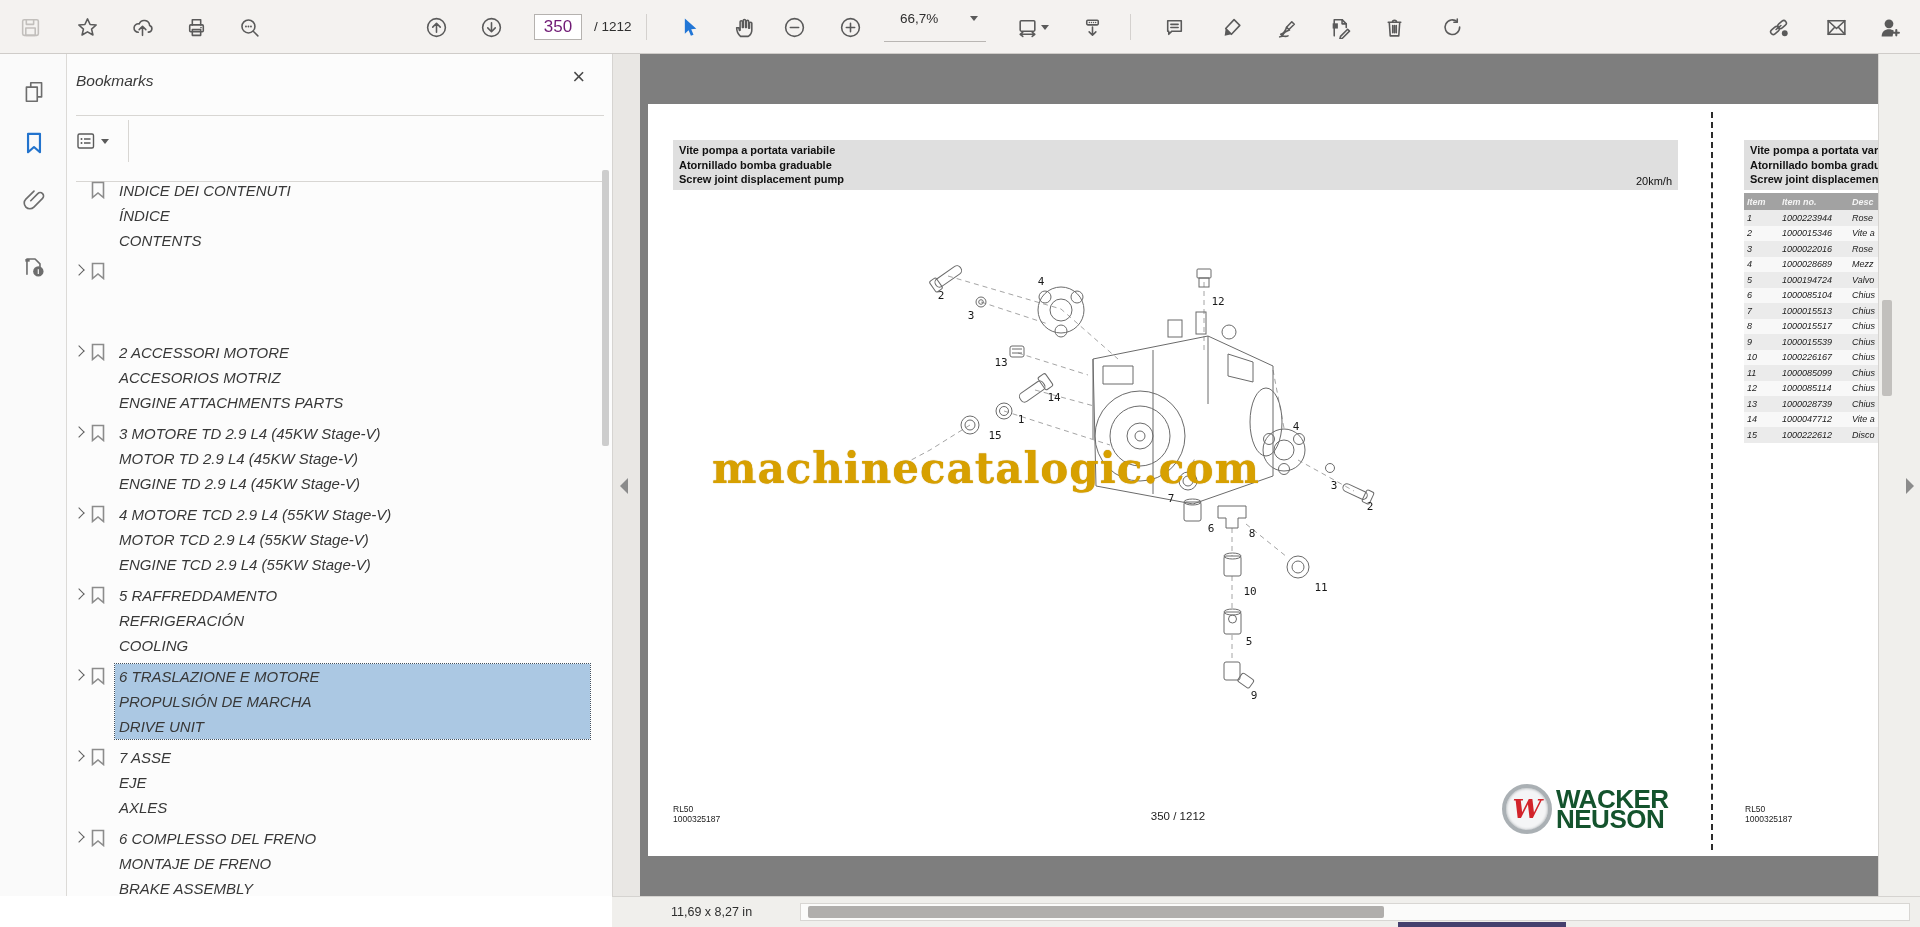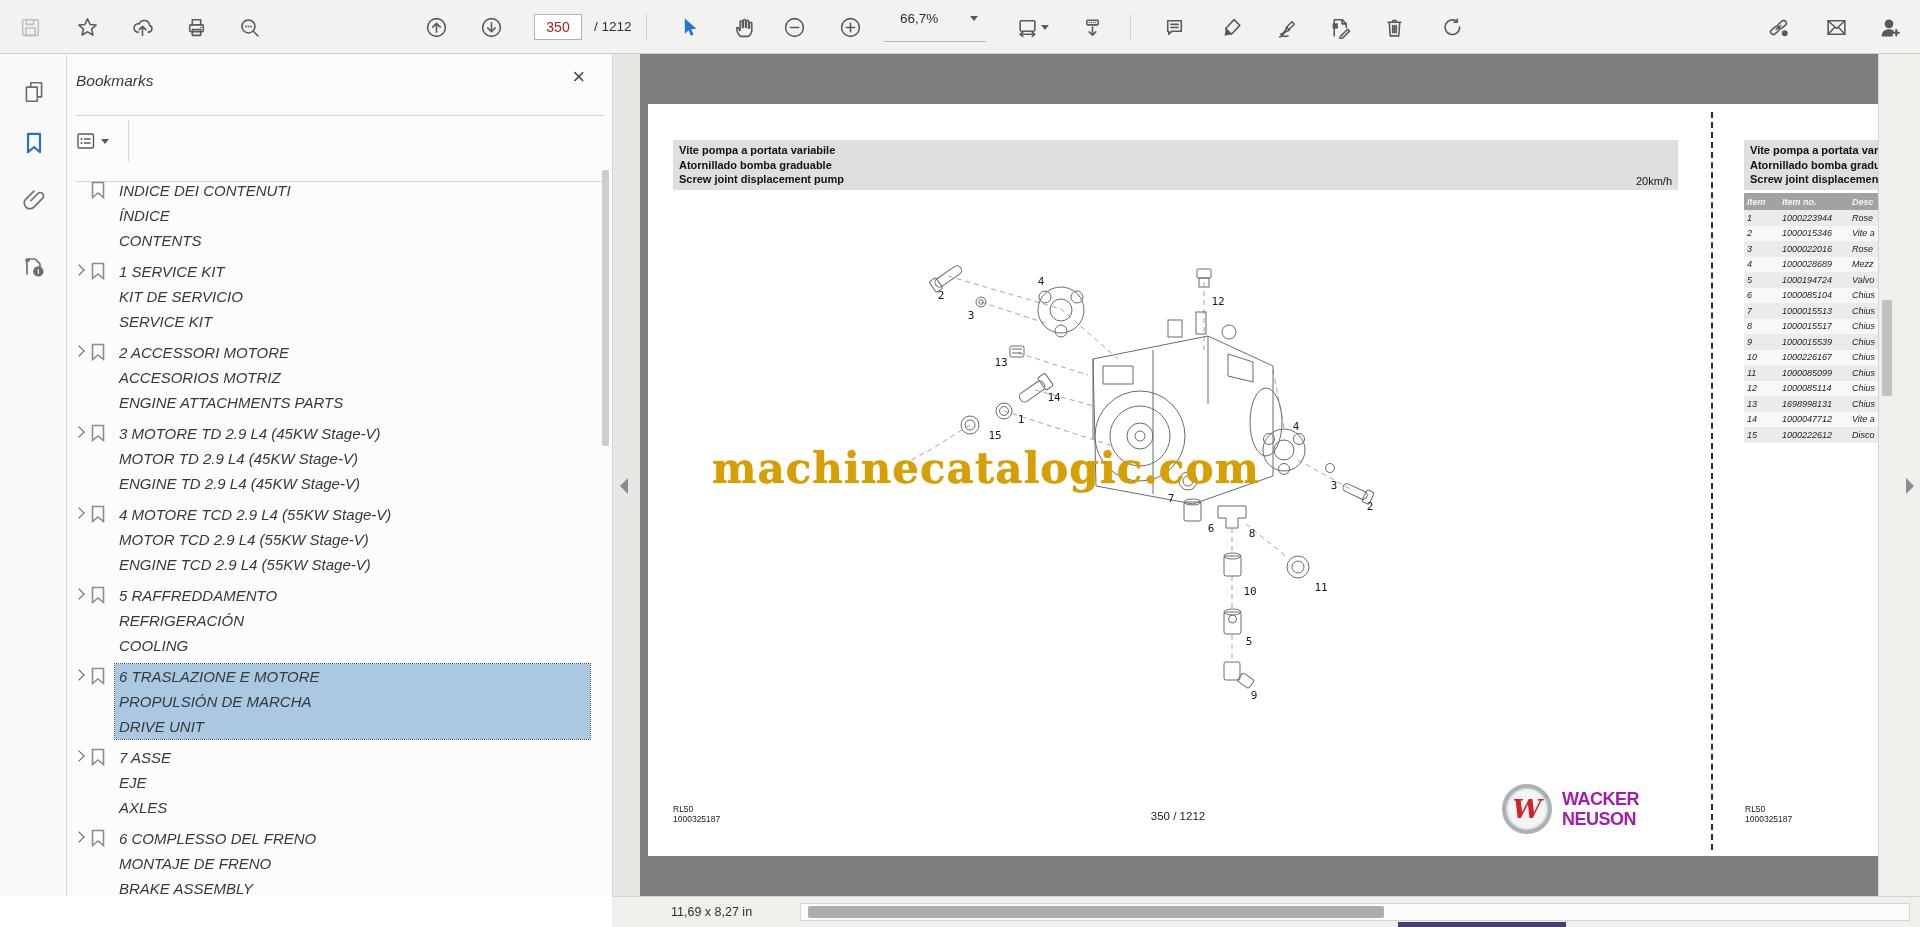--- a/index.html
+++ b/index.html
@@ -11,21 +11,21 @@
   #toolbar { position:absolute; left:0; top:0; width:1920px; height:54px;
              background:#f4f2f0; border-bottom:1px solid #cfccc9; z-index:30; }
   .tbtn { position:absolute; top:13px; width:28px; height:28px; display:flex;
           align-items:center; justify-content:center; cursor:pointer; }
   .tbtn svg { width:23px; height:23px; stroke:#5a5a5a; fill:none;
               stroke-width:1.5; stroke-linecap:round; stroke-linejoin:round; }
   .tbtn.disabled svg { stroke:#c2bfbc; }
   .tsep { position:absolute; top:14px; width:1px; height:26px; background:#d4d1ce; }
   #page-box { position:absolute; left:534px; top:14px; width:48px; height:26px;
               border:1px solid #b5b2af; background:#fff; text-align:center;
-              font-size:14px; color:#b91c1c; font-family:"Liberation Sans",sans-serif; }
+              font-size:17px; color:#701a75; font-family:"Liberation Sans",sans-serif; }
   #page-total { position:absolute; left:594px; top:19px; font-size:13.5px; color:#2e2e2e; }
   #zoom-combo { position:absolute; left:884px; top:12px; width:102px; height:30px;
                 border-bottom:1px solid #b9b6b3; display:flex; align-items:center;
                 padding:0 8px 16px 16px; cursor:pointer; }
   #zoom-combo span { font-size:13.5px; color:#2e2e2e; flex:1; }
   .caret { width:0; height:0; border-left:4px solid transparent; border-right:4px solid transparent;
            border-top:5px solid #5a5a5a; display:inline-block; }
 
   
   #icon-strip { position:absolute; left:0; top:54px; width:67px; height:842px;
@@ -104,22 +104,22 @@
   #footer-right { left:1097px; top:700px; }
   #footer-page { position:absolute; left:480px; top:706px; width:100px; text-align:center;
                  font-size:11.5px; color:#222; }
 
   #logo { position:absolute; left:854px; top:680px; display:flex; align-items:center; }
   #logo-oval { width:50px; height:50px; border-radius:50%; border:4px solid #aab0b4;
                background:#f4f5f6; display:flex; align-items:center; justify-content:center;
                box-shadow:inset 0 0 3px #9aa0a4; }
   #logo-oval span { color:#d2232a; font-weight:bold; font-style:italic; font-size:26px;
                     font-family:"DejaVu Serif",serif; }
-  #logo-text { margin-left:10px; font-weight:bold; font-size:18px; line-height:20px;
-               color:#a21caf; letter-spacing:-0.5px; }
+  #logo-text { margin-left:4px; font-weight:bold; font-size:26px; line-height:20px;
+               color:#14532d; letter-spacing:-0.5px; }
 
   
   #rp-table { position:absolute; left:1096px; top:89px; width:134px; overflow:hidden;font-style:italic; }
   #rp-head { display:flex; background:#a2a2a2; color:#f4f4f4; font-size:9px;
              font-weight:bold; height:17px; align-items:center; }
   .rp-row { display:flex; font-size:9px; color:#222; height:15.5px; align-items:center;
             background:#f8f8f8; }
   .rp-row:nth-child(odd) { background:#ebebeb; }
   .c0 { width:38px; padding-left:3px; flex:none; white-space:nowrap; }
   .c1 { width:70px; flex:none; white-space:nowrap; }
@@ -357,25 +357,20 @@
             <span class="bm-line">CONTENTS</span>
           </span>
         </div>
 
         <div class="bm-item">
           <span class="chev"></span>
           <span class="bm-ico">
             <svg viewBox="0 0 14 18">
               <path d="M1.5 1.5 h11 v15 l-5.5 -4.5 -5.5 4.5 Z"></path>
             </svg>
-          </span>
-          <span class="bm-text">
-            <span class="bm-line">1 SERVICE KIT</span><br>
-            <span class="bm-line">KIT DE SERVICIO</span><br>
-            <span class="bm-line">SERVICE KIT</span>
           </span>
         </div>
 
         <div class="bm-item">
           <span class="chev"></span>
           <span class="bm-ico">
             <svg viewBox="0 0 14 18">
               <path d="M1.5 1.5 h11 v15 l-5.5 -4.5 -5.5 4.5 Z"></path>
             </svg>
           </span>
@@ -724,21 +719,21 @@
             </div>
 
             <div class="rp-row">
               <span class="c0">12</span>
               <span class="c1">1000085114</span>
               <span class="c2">Chius</span>
             </div>
 
             <div class="rp-row">
               <span class="c0">13</span>
-              <span class="c1">1698998131</span>
+              <span class="c1">1000028739</span>
               <span class="c2">Chius</span>
             </div>
 
             <div class="rp-row">
               <span class="c0">14</span>
               <span class="c1">1000047712</span>
               <span class="c2">Vite a</span>
             </div>
 
             <div class="rp-row">

